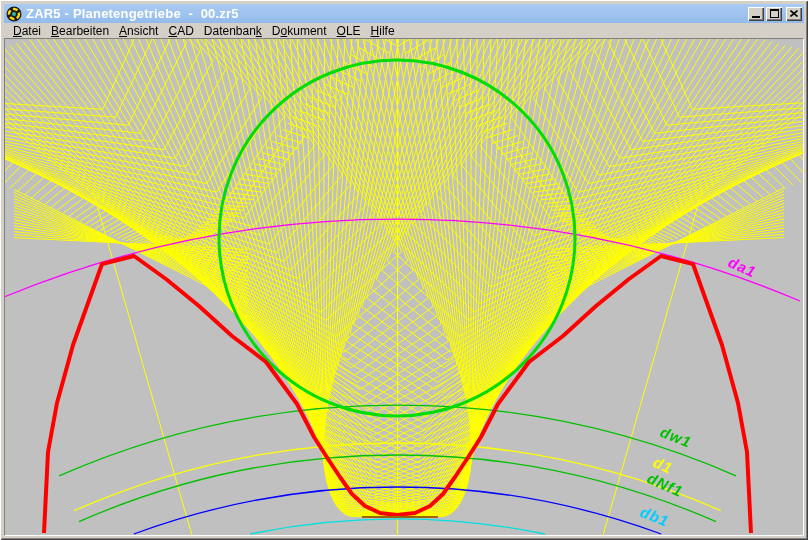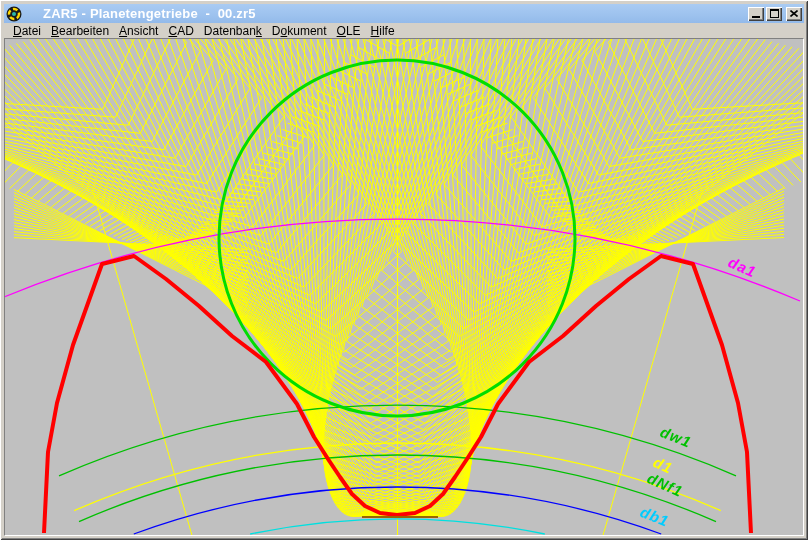--- a/index.html
+++ b/index.html
@@ -7,21 +7,21 @@
     position:relative;width:808px;height:540px;
     background:#d4d0c8;
     box-shadow: inset 1px 1px 0 #ffffff, inset -1px -1px 0 #404040,
                 inset 2px 2px 0 #d4d0c8, inset -2px -2px 0 #808080;
     font-family:"Liberation Sans",sans-serif;
     overflow:hidden;
   }
   .titlebar{
     position:absolute;left:4px;top:4px;right:4px;height:19px;
     background:linear-gradient(to bottom,#a9cbf3 0%,#9dc2ee 60%,#93baea 100%);
-    display:flex;align-items:center;gap:17px;
+    display:flex;align-items:center;
   }
   .app-icon{width:16px;height:16px;margin-left:2px;flex:0 0 auto;}
   .title-text{
     color:#ffffff;font-size:13px;font-weight:bold;margin-left:4px;
     white-space:pre;letter-spacing:0.2px;
     flex:1 1 auto;overflow:hidden;
   }
   .win-buttons{display:flex;gap:2px;margin-right:2px;}
   .wbtn{
     width:16px;height:14px;background:#d4d0c8;

